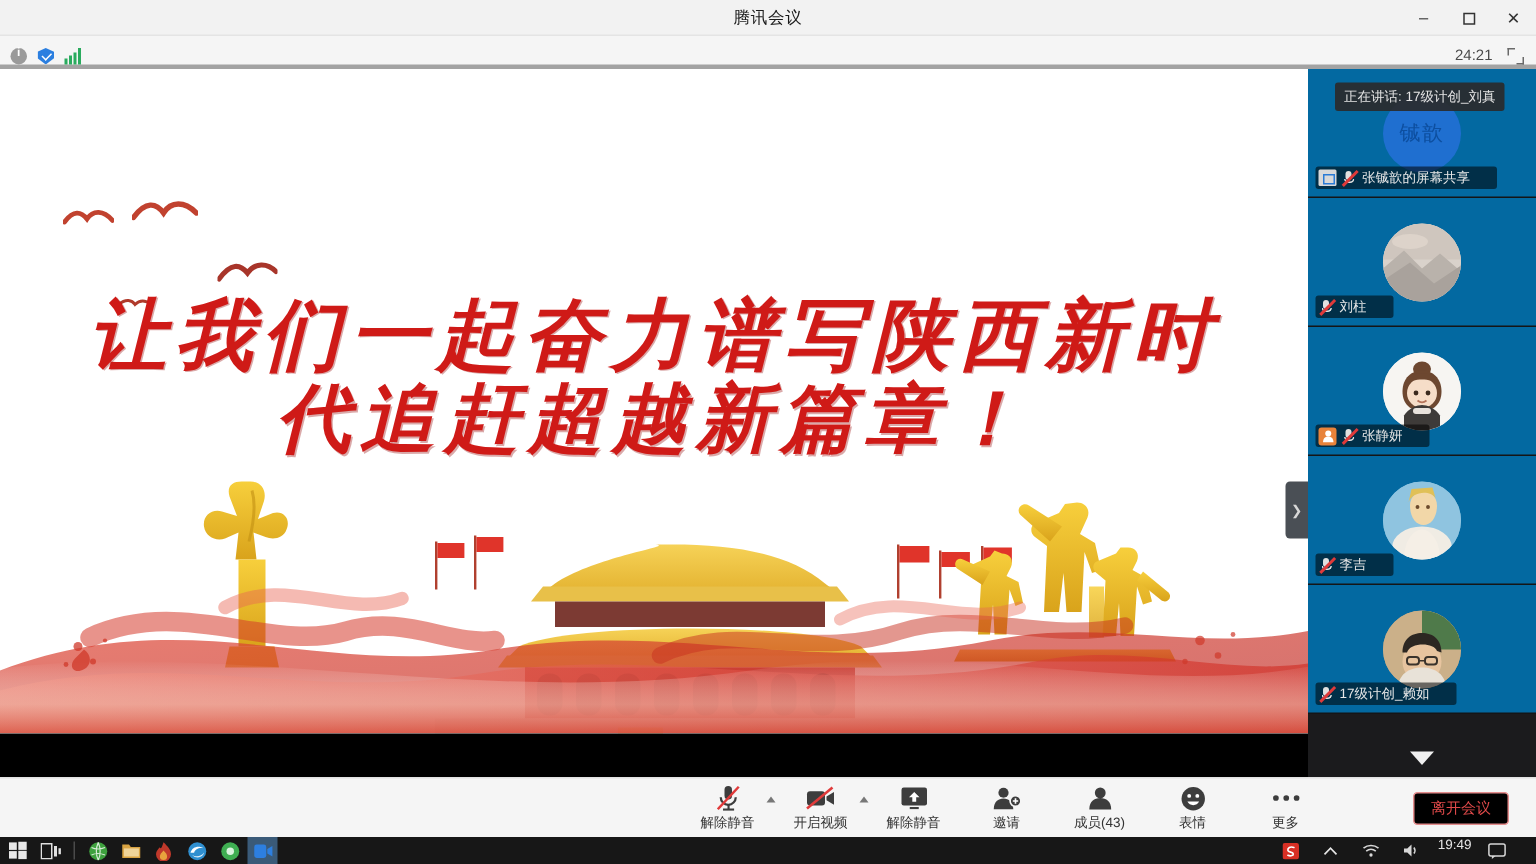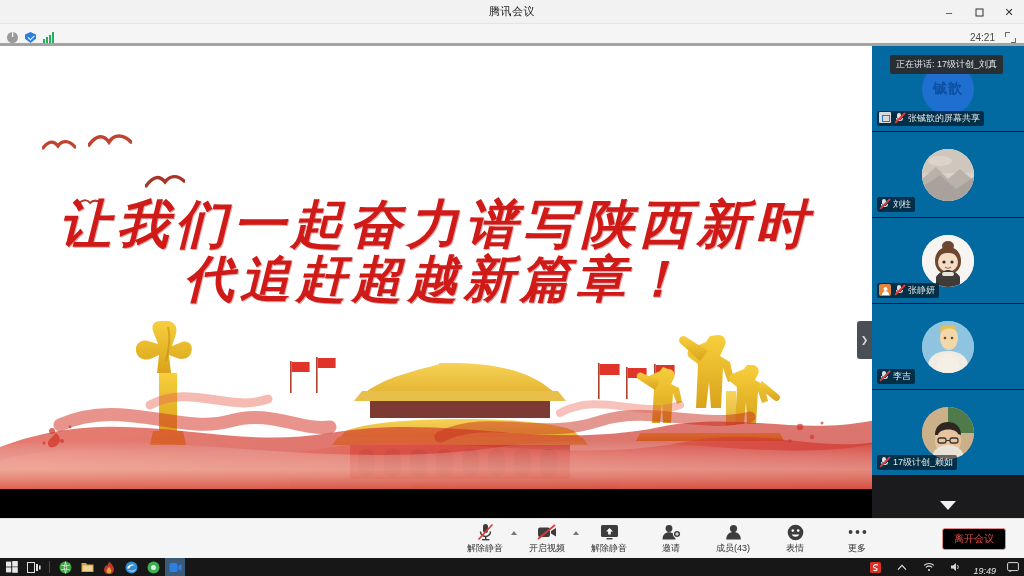--- a/index.html
+++ b/index.html
@@ -112,22 +112,22 @@
     position:relative; width:152px; height:86px;
     background:#0369a1; border-bottom:1px solid #151516;
   }
   .tile .avatar{
     position:absolute; left:50%; top:50%; transform:translate(-50%,-50%);
     width:52px; height:52px; border-radius:50%;
     display:flex; align-items:center; justify-content:center; overflow:hidden;
   }
   .tile .nametag{
     position:absolute; left:5px; bottom:5px;
-    display:flex; align-items:flex-start; gap:3px;
-    background:rgba(0,0,0,.55); border-radius:2px; padding:1px 4px 1px 2px;
+    display:flex; align-items:center; gap:3px;
+    background:rgba(0,0,0,.55); border-radius:2px; padding:1px 18px 1px 2px;
     max-width:142px;
   }
   .tile .nametag .nm{
     font-size:9px; color:#e8e8e8; white-space:nowrap; overflow:hidden; text-overflow:ellipsis;
   }
   .badge-host{
     width:12px; height:12px; border-radius:2px; background:#e8833a;
     display:flex; align-items:center; justify-content:center; flex:0 0 auto;
   }
   .badge-host svg{ display:block; }
@@ -189,21 +189,21 @@
     padding:3px 11px; border:1px solid #e48c8c; border-radius:3px;
     background:#000000; color:#e04a4a; font-size:10px; cursor:pointer;
   }
 
   
   #taskbar{
     position:absolute; left:0; top:558px; width:1024px; height:18px;
     background:#171717; display:flex; align-items:center;
   }
   #tb-left{ display:flex; align-items:center; gap:2px; padding-left:2px; }
-  #tb-right{ margin-left:auto; display:flex; align-items:flex-end; gap:7px; padding-right:1px;font-style:italic; }
+  #tb-right{ margin-left:auto; display:flex; align-items:flex-start; gap:7px; padding-right:16px; }
   .tb-item{
     width:20px; height:18px; display:flex; align-items:center; justify-content:center; cursor:pointer;
   }
   .tb-item.active{ background:#3a5a78; }
   .tb-sep{ width:1px; height:12px; background:#4a4a4a; margin:0 3px; }
   #tb-clock{ font-size:9px; color:#e6e6e6; }
 </style>
 </head>
 <body>
 
@@ -399,21 +399,21 @@
   </div>
 
   <div id="collapse-handle">
     <span>❯</span>
   </div>
 
   <div id="rail">
 
     <div class="tile">
       <div id="speaking-banner">正在讲话: 17级计创_刘真</div>
-      <div class="avatar" style="background:#1f6fd0;color:#0d4fa0;font-size:14px;font-weight:bold;letter-spacing:1px;">
+      <div class="avatar" style="background:#1f6fd0;color:#0d4fa0;font-size:14px;font-weight:normal;letter-spacing:1px;">
         <span>铖歆</span>
       </div>
       <div class="nametag">
         <span class="badge-share"></span>
         <span class="mic-off">
             <i class="body"></i>
             <i class="stand"></i>
             <i class="slash"></i>
           </span>
         <span class="nm">张铖歆的屏幕共享</span>

